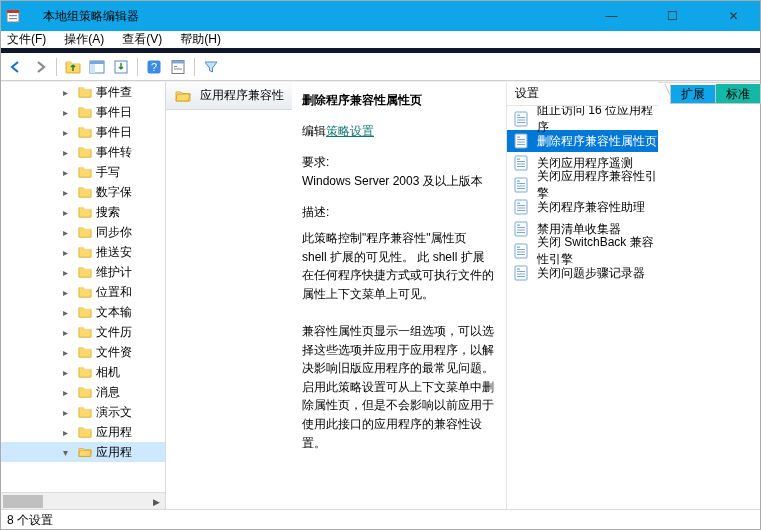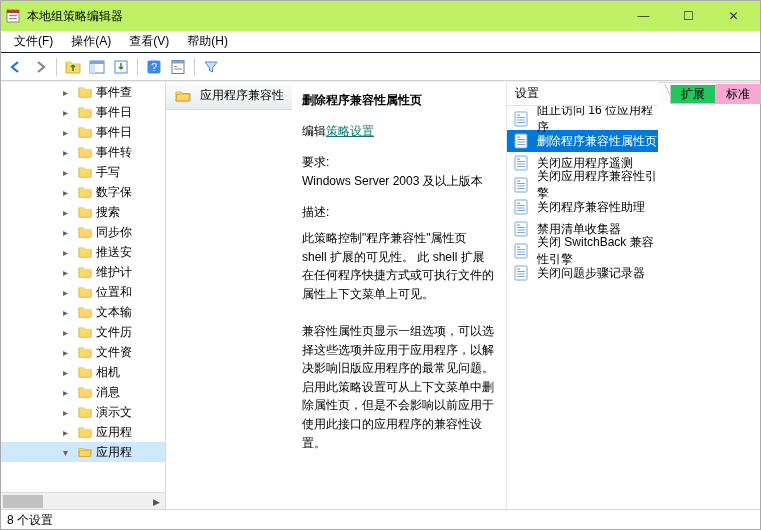--- a/index.html
+++ b/index.html
@@ -1,22 +1,22 @@
 <!DOCTYPE html>
 <html><head>
 <meta charset="utf-8">
 <style>
   * { box-sizing: border-box; font-family: "Microsoft YaHei", "Segoe UI", sans-serif; }
   html,body { margin:0; padding:0; width:761px; height:530px; overflow:hidden; background:#fff; color:#000; font-size:12px;}
   .window { width:761px; height:530px; border:1px solid #aaa; display:flex; flex-direction:column;}
-  .titlebar { height:30px; display:flex; align-items:center; padding:0 4px; background:#bef264; }
+  .titlebar { height:30px; display:flex; align-items:center; padding:0 4px; background:#0ea5e9;gap:16px; }
   .titlebar .icon { width:16px; height:16px; margin-right:6px;}
   .titlebar .title { flex:1; font-size:12px;}
   .tb-btn { width:45px; height:28px; display:flex; align-items:center; justify-content:center; font-family:"Segoe UI Symbol",sans-serif; font-size:12px; color:#333;}
-  .menubar { height:22px; display:flex; align-items:center; padding:0 11px; gap:14px; border-bottom:1px solid #0f172a;}
+  .menubar { height:22px; display:flex; align-items:center; padding:0 4px; gap:14px; border-bottom:5px solid #0f172a;}
   .menubar span { padding:2px 2px;}
   .toolbar { height:28px; display:flex; align-items:center; padding:0 4px; border-bottom:1px solid #d0d0d0; gap:2px;}
   .tool { width:22px; height:22px; display:flex; align-items:center; justify-content:center; border:1px solid transparent;}
   .sep { width:1px; height:18px; background:#ccc; margin:0 3px;}
   .body { flex:1; display:flex; min-height:0; border-top:1px solid #f0f0f0;}
   .treepane { width:165px; border-right:1px solid #d9d9d9; display:flex; flex-direction:column;}
   .tree { flex:1; overflow:hidden; }
   .tree-item { display:flex; align-items:center; height:20px; padding-left:62px; white-space:nowrap;}
   .tree-item.sel { background:#cde8ff;}
   .tree-item .caret { width:14px; display:inline-block; color:#666; font-size:10px;}
@@ -37,22 +37,22 @@
   .detail .reqval { margin-bottom:14px;}
   .detail .descl { margin-bottom:8px;}
   .detail .descbody { line-height:1.55;}
   .list { flex:1; display:flex; flex-direction:column; min-width:0;}
   .colhdr { height:24px; display:flex; align-items:center; border-bottom:1px solid #e5e5e5; padding-left:8px;}
   .listbody { flex:1; overflow:auto; padding:2px 0;}
   .row { display:flex; align-items:center; height:22px; padding-left:6px; gap:8px;}
   .row.sel { background:#0078d7; color:#fff;}
   .row .sicon { width:16px; height:16px; flex:0 0 16px;}
   .tabs { height:22px; display:flex; align-items:flex-end; border-top:1px solid #d9d9d9; background:#fcfcfc; padding-left:6px;}
-  .tab { height:20px; padding:1px 10px 0 10px; border:1px solid #c5c5c5; border-top:none; margin-right:-1px; background:#f9a8d4; font-size:12px; display:flex; align-items:center;}
-  .tab.active { background:#22c55e; border-top:1px solid #fff; position:relative; top:0;text-align:center;}
+  .tab { height:20px; padding:1px 10px 0 10px; border:1px solid #c5c5c5; border-top:none; margin-right:-1px; background:#14b8a6; font-size:12px; display:flex; align-items:center;}
+  .tab.active { background:#0ea5e9; border-top:1px solid #fff; position:relative; top:0;text-align:center;}
   .slash { width:10px; height:20px; border-right:1px solid #c5c5c5; transform:skewX(25deg); margin-left:-4px;}
   .status { height:20px; border-top:1px solid #d9d9d9; padding:2px 6px; font-size:12px; display:flex; align-items:flex-start;}
   
 </style>
 </head>
 <body>
 
 <svg width="0" height="0" style="position:absolute">
   <defs>
     <g id="folder">

